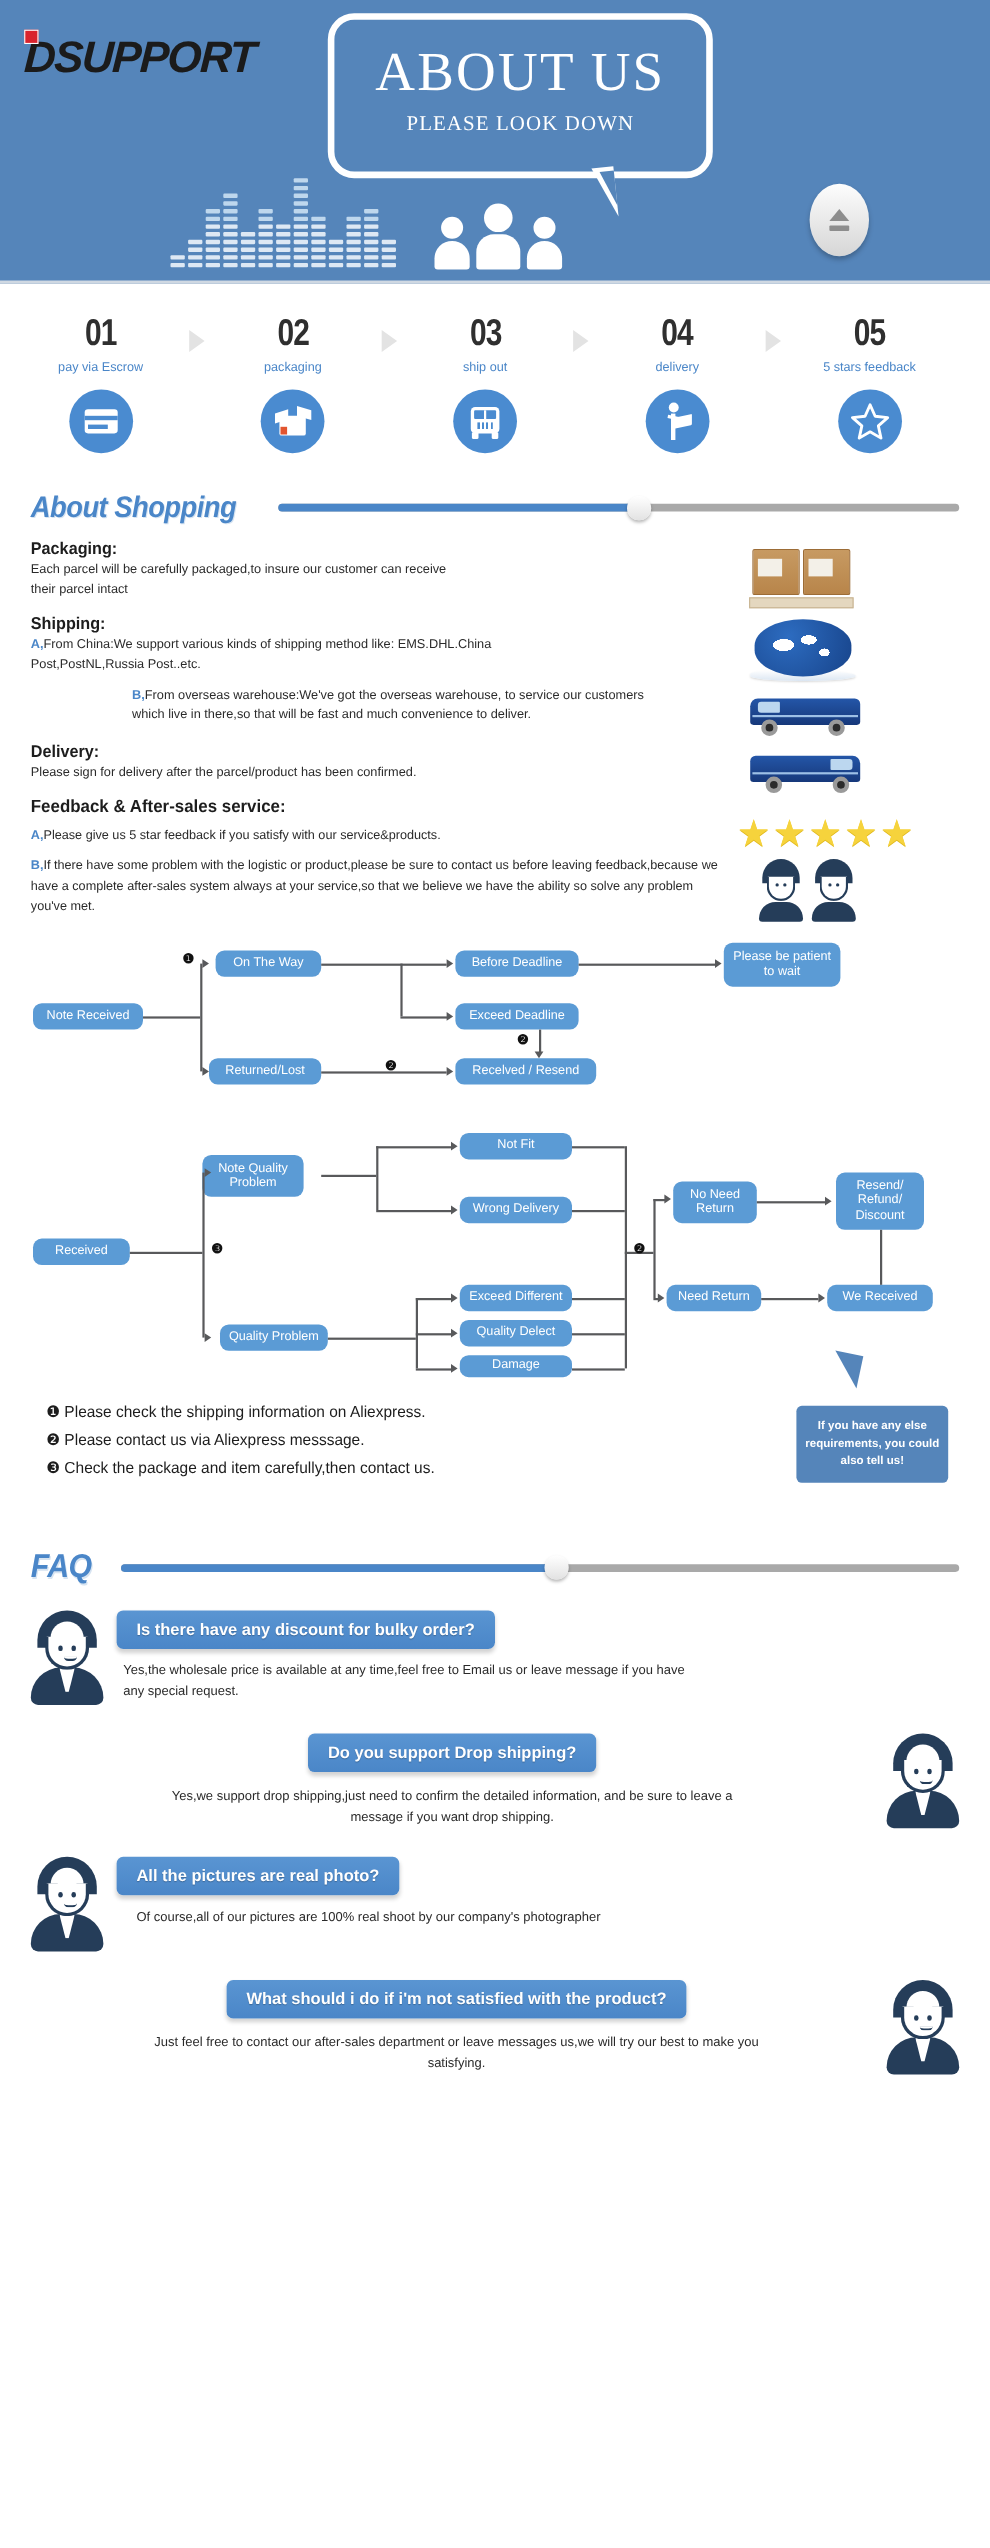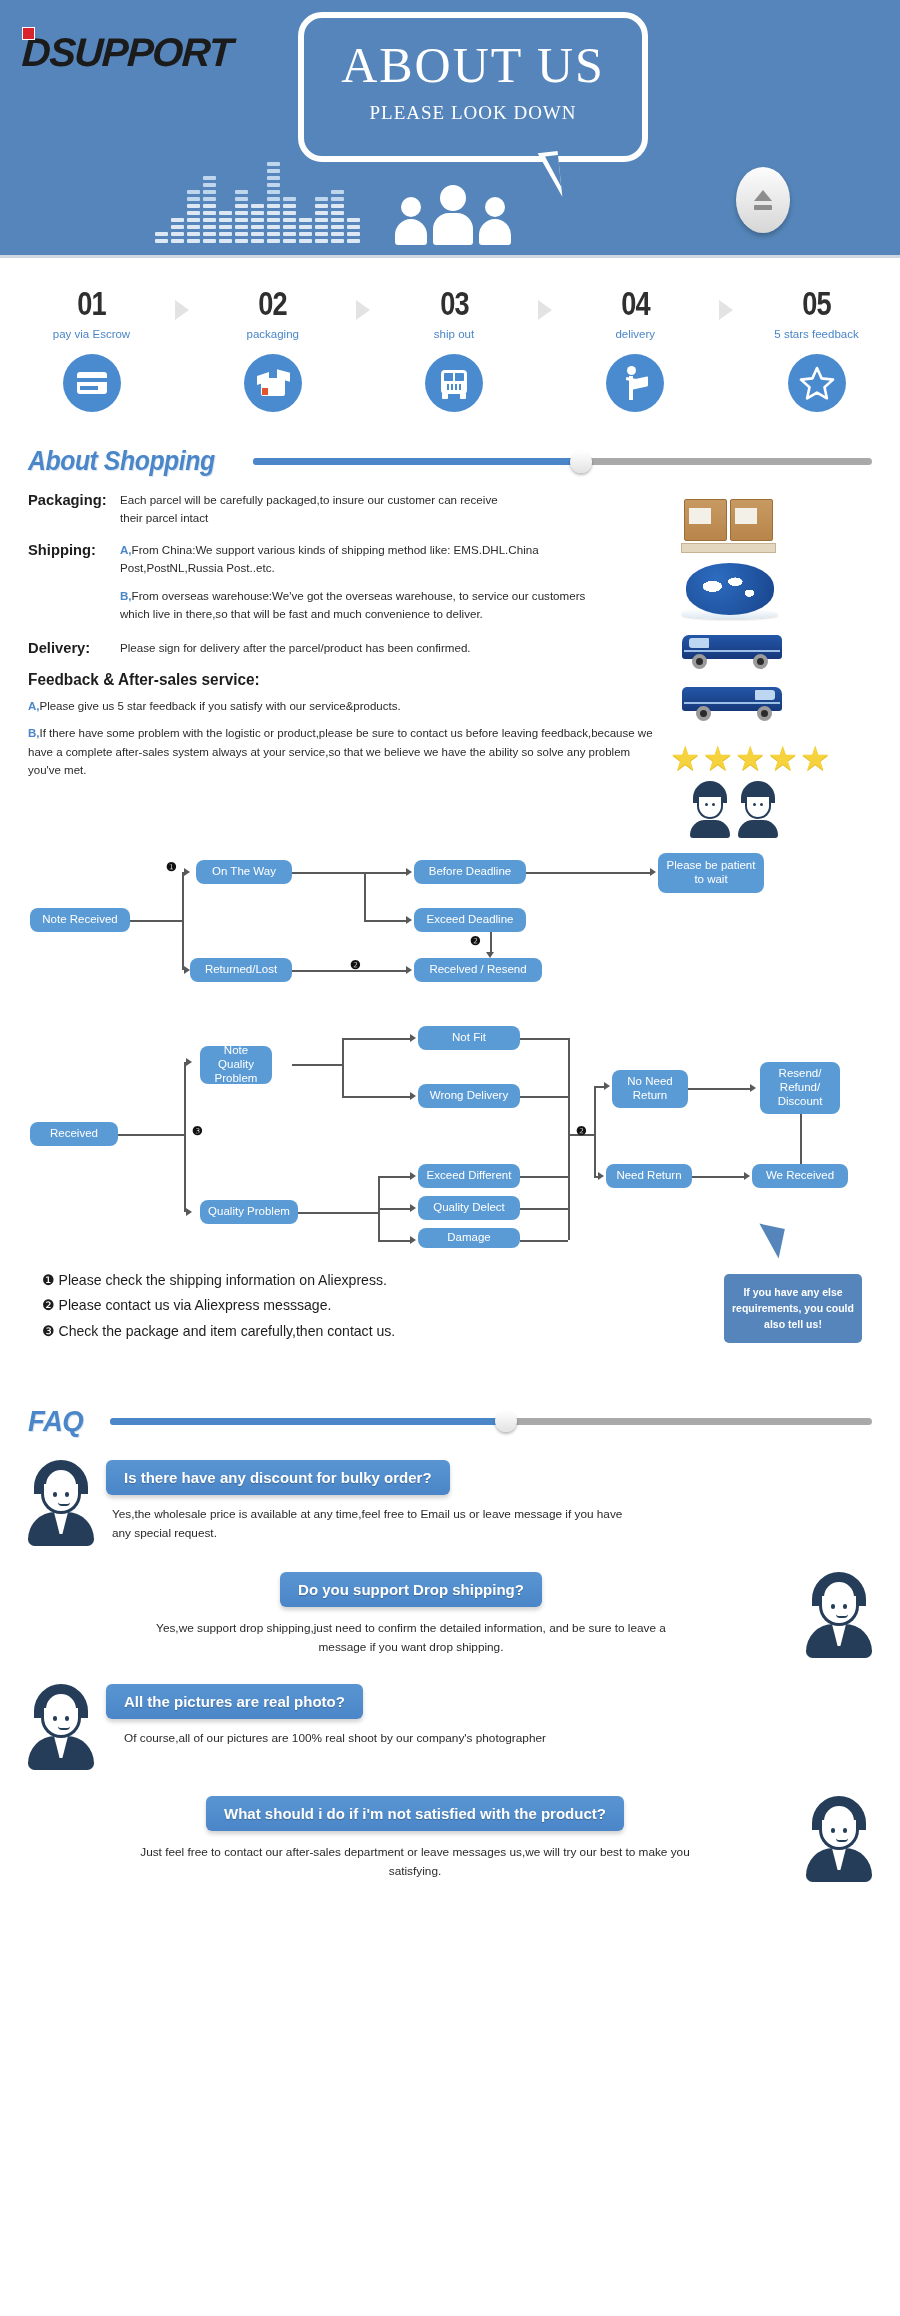--- a/index.html
+++ b/index.html
@@ -103,21 +103,21 @@
   .slider .track { position:absolute; left:0; right:0; height:7px; background:#a9a9a9; border-radius:4px;}
   .slider .fill { position:absolute; left:0; height:7px; background:#4a86c8; border-radius:4px;}
   .slider .knob {
     position:absolute; width:22px;height:22px;border-radius:50%;
     background:linear-gradient(#ffffff,#e2e2e2);
     box-shadow:0 2px 3px rgba(0,0,0,.28);
     transform:translateX(-11px);
   }
 
   
-  .steps { display:flex; align-items:flex-start; justify-content:space-between; padding: 26px 26px 0 34px;}
+  .steps { display:flex; align-items:flex-start; justify-content:space-between; padding: 26px 52px 0 34px;}
   .step { width:115px; text-align:center; position:relative;}
   .step .num {
     font-size:34px; font-weight:bold; color:#2f2f2f;
     font-family:"Liberation Sans", sans-serif;
     transform:scaleX(0.8); display:block;
     letter-spacing:-1px;
   }
   .step .lbl { color:#4a86c8; font-size:11.5px; margin-top:5px;}
   .step .circ {
     width:58px;height:58px;border-radius:50%;background:#4a8bd0;
@@ -145,21 +145,21 @@
   .ic-person { width:26px;height:34px;position:relative;}
   .ic-person .h{position:absolute;left:5px;top:0;width:9px;height:9px;background:#fff;border-radius:50%;}
   .ic-person .t{position:absolute;left:7px;top:10px;width:4px;height:24px;background:#fff;}
   .ic-person .pk{position:absolute;left:10px;top:12px;width:16px;height:10px;background:#fff;transform:skewY(-12deg);border-radius:1px;}
   .ic-person .a{position:absolute;left:4px;top:12px;width:10px;height:3px;background:#fff;transform:rotate(12deg);}
 
   
   .about-wrap { display:flex; padding: 14px 0 0 0; }
   .about-left { width:660px; padding-left:28px; }
   .about-right { width:240px; padding-right:10px; }
-  .row { display:flex; margin-bottom:14px;}
+  .row { display:flex; margin-bottom:14px;flex-direction:column;}
   .row .k { width:92px; font-size:15.5px; font-weight:bold; color:#1d1d1d; flex:none; transform:scaleX(0.95); transform-origin:left;}
   .row .v { font-size:11.6px; line-height:1.55; color:#2a2a2a;}
   .row .v .mark { color:#4a86c8; font-weight:bold;}
   .subrow { margin:10px 0 0 92px; font-size:11.6px; line-height:1.55; color:#2a2a2a;}
   .fb-title { font-size:16px; font-weight:bold; margin:6px 0 8px 0; color:#1d1d1d; transform:scaleX(0.96); transform-origin:left;}
   .fb-p { font-size:11.5px; line-height:1.6; color:#2a2a2a; margin-bottom:9px;}
   .fb-p .mark { color:#4a86c8; font-weight:bold;}
 
   
   .pallet { width:92px; height:54px; margin:8px 0 0 24px; position:relative;}
@@ -578,21 +578,21 @@
     <div class="ln h" style="left:292px;top:120px;width:114px"></div>
     <div class="ah" style="left:406px;top:116px"></div>
 
     <div class="cnum" style="left:166px;top:10px">❶</div>
     <div class="cnum" style="left:350px;top:108px">❷</div>
     <div class="cnum" style="left:470px;top:84px">❷</div>
   </div>
 
   <div class="flow" style="height:230px;margin-top:24px">
     <div class="node" style="left:30px;top:98px;width:88px;height:24px">Received</div>
-    <div class="node" style="left:200px;top:22px;width:72px;height:38px">Note Quality Problem</div>
+    <div class="node" style="left:184px;top:22px;width:92px;height:38px">Note Quality Problem</div>
     <div class="node" style="left:200px;top:176px;width:98px;height:24px">Quality Problem</div>
 
     <div class="node" style="left:418px;top:2px;width:102px;height:24px">Not Fit</div>
     <div class="node" style="left:418px;top:60px;width:102px;height:24px">Wrong Delivery</div>
     <div class="node" style="left:418px;top:140px;width:102px;height:24px">Exceed Different</div>
     <div class="node" style="left:418px;top:172px;width:102px;height:24px">Quality Delect</div>
     <div class="node" style="left:418px;top:204px;width:102px;height:20px">Damage</div>
 
     <div class="node" style="left:612px;top:46px;width:76px;height:38px">No Need Return</div>
     <div class="node" style="left:606px;top:140px;width:86px;height:24px">Need Return</div>

